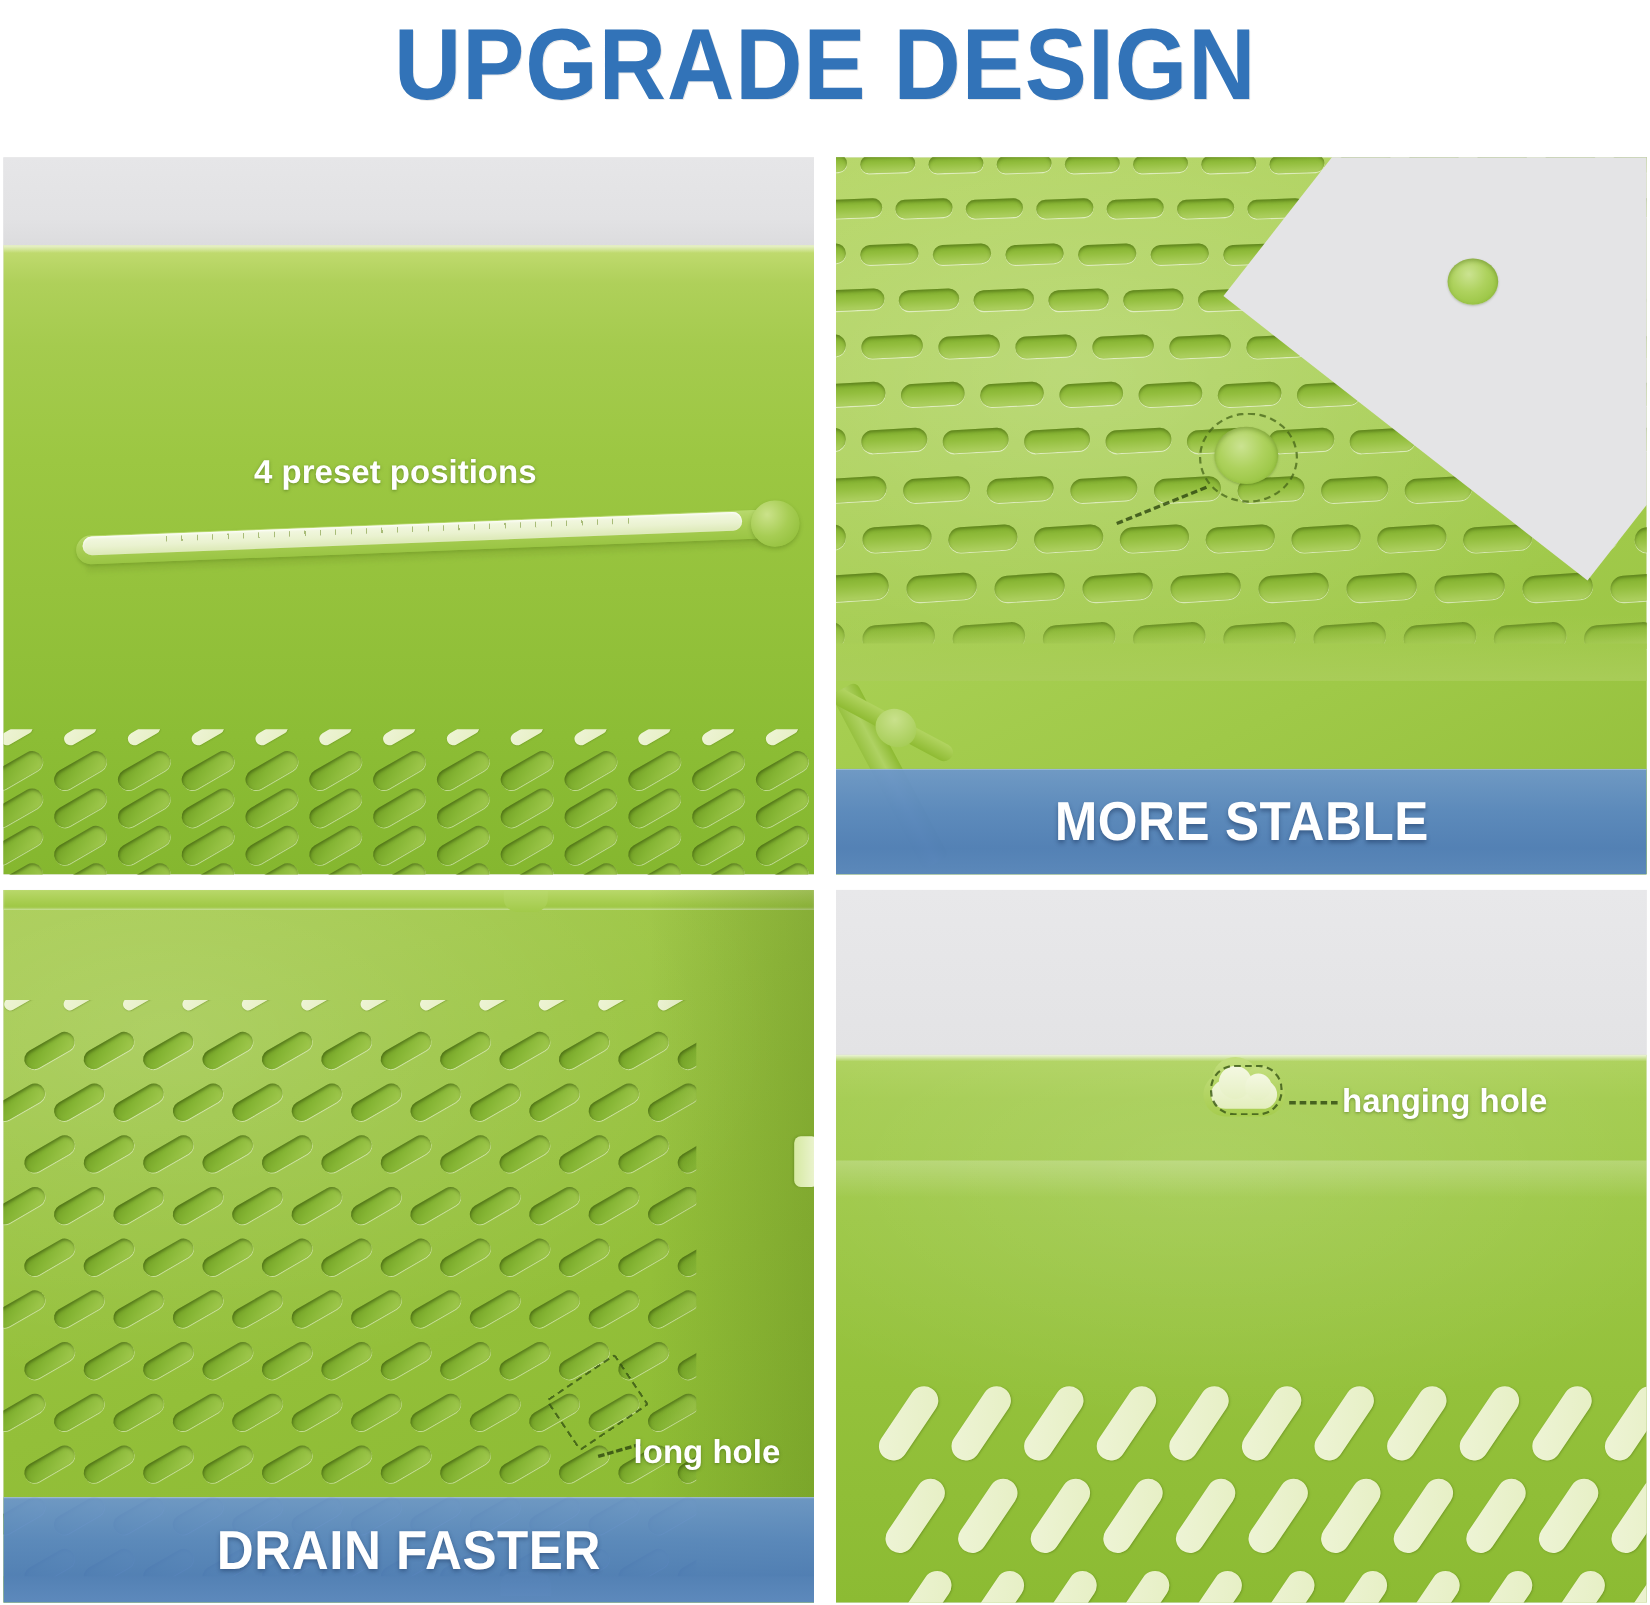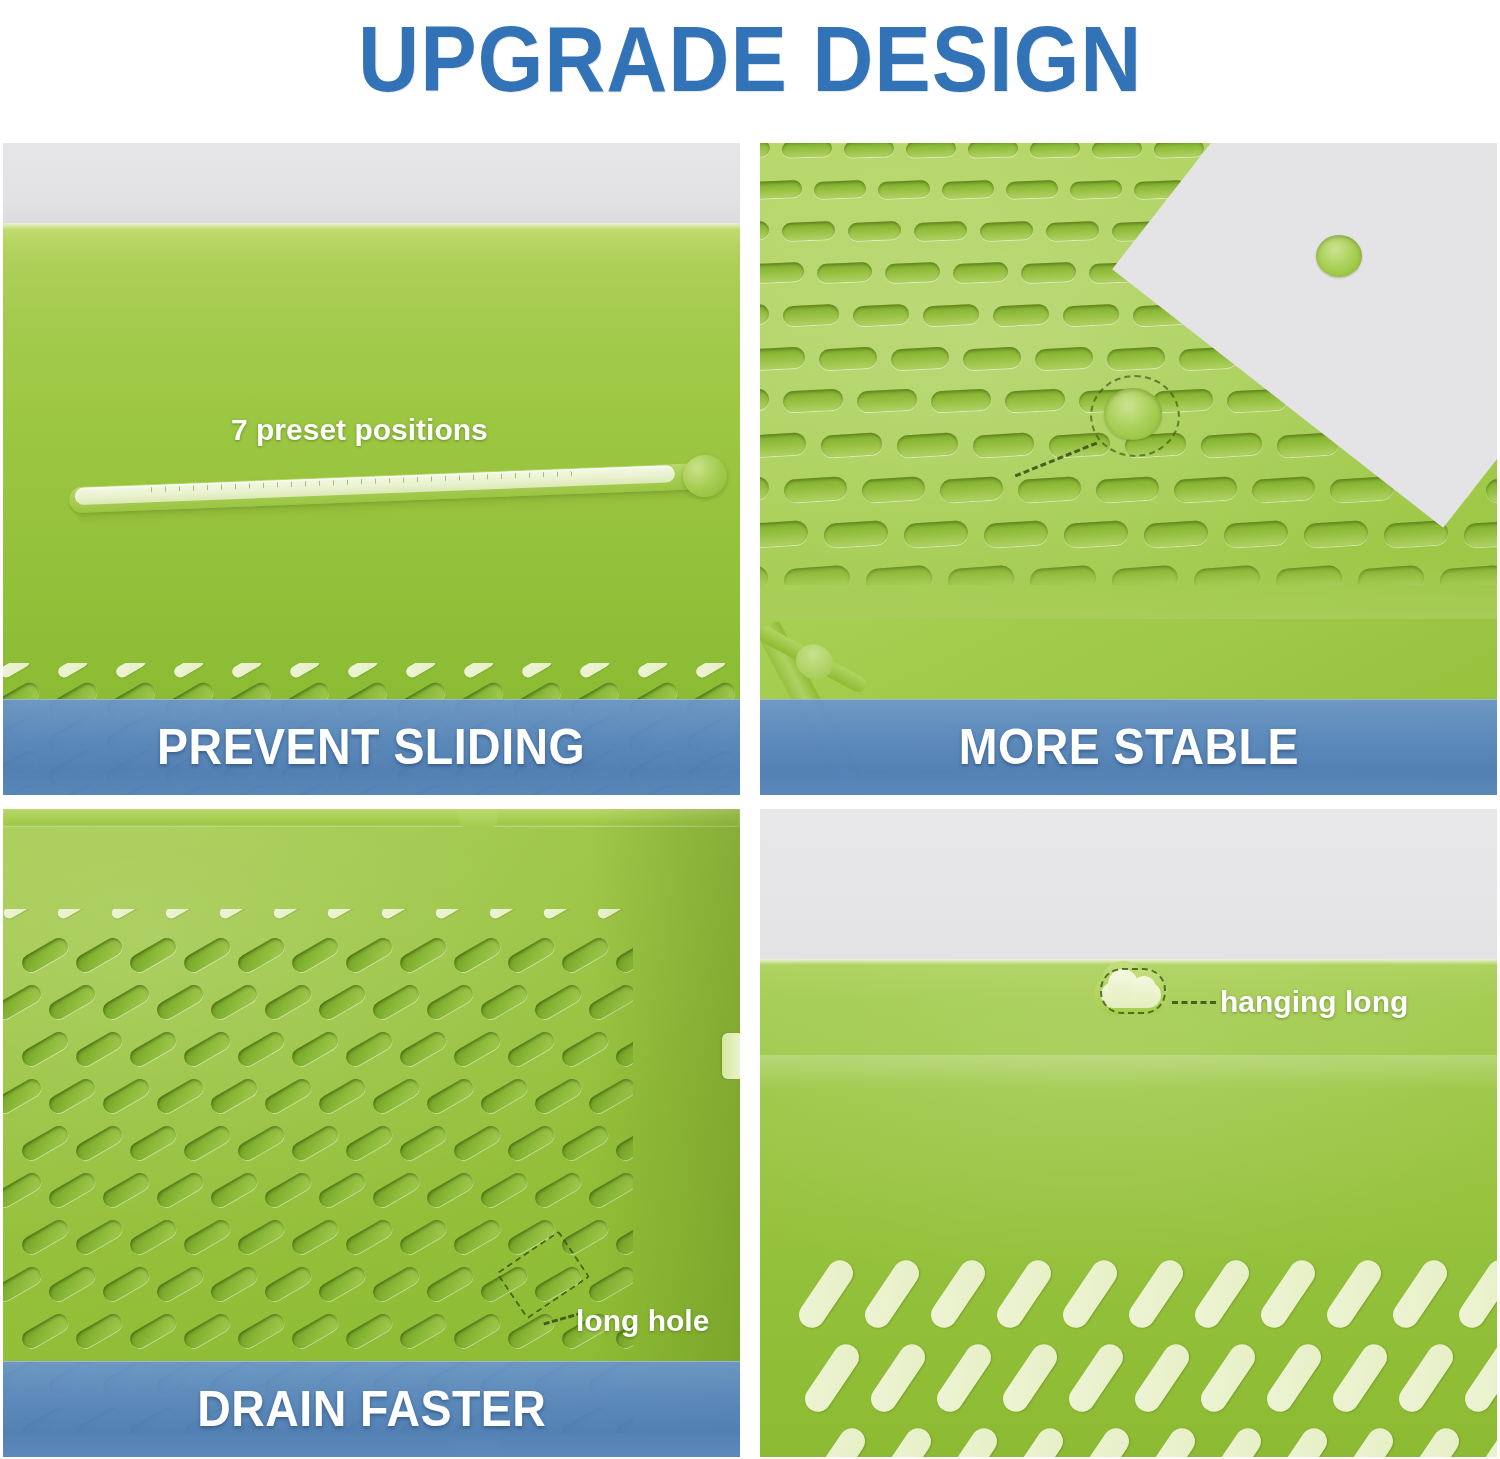--- a/index.html
+++ b/index.html
@@ -421,25 +421,22 @@
         <div class="slot slot-diag" style="left: 276px; top: 130px; width: 52px; height: 19px; transform: rotate(-30deg);"></div>
         <div class="slot slot-diag" style="left: 334px; top: 130px; width: 52px; height: 19px; transform: rotate(-30deg);"></div>
         <div class="slot slot-diag" style="left: 392px; top: 130px; width: 52px; height: 19px; transform: rotate(-30deg);"></div>
         <div class="slot slot-diag" style="left: 450px; top: 130px; width: 52px; height: 19px; transform: rotate(-30deg);"></div>
         <div class="slot slot-diag" style="left: 508px; top: 130px; width: 52px; height: 19px; transform: rotate(-30deg);"></div>
         <div class="slot slot-diag" style="left: 566px; top: 130px; width: 52px; height: 19px; transform: rotate(-30deg);"></div>
         <div class="slot slot-diag" style="left: 624px; top: 130px; width: 52px; height: 19px; transform: rotate(-30deg);"></div>
         <div class="slot slot-diag" style="left: 682px; top: 130px; width: 52px; height: 19px; transform: rotate(-30deg);"></div>
       </div>
 
-    <div class="callout c-7preset">7 preset positions</div>
-
-    <div class="banner">
-      <span class="banner-text">PREVENT SLIDING</span>
-    </div>
+    <div class="callout c-7preset">4 preset positions</div>
+
   </div>
 
   <div class="panel">
     <div class="p3-green"></div>
 
     <div class="perf-field" id="p3-perf" style="left:-20px;top:-10px;width:760px;height:470px;">
         <div class="slot-h" style="left: -20px; top: 8px; width: 50px; height: 16px; transform: rotate(-2deg);"></div>
         <div class="slot-h" style="left: 42px; top: 8px; width: 50px; height: 16px; transform: rotate(-2deg);"></div>
         <div class="slot-h" style="left: 104px; top: 8px; width: 50px; height: 16px; transform: rotate(-2deg);"></div>
         <div class="slot-h" style="left: 166px; top: 8px; width: 50px; height: 16px; transform: rotate(-2deg);"></div>
@@ -763,21 +760,21 @@
       <div class="cloud-shape" style="left:10px;top:2px;width:42px;height:40px;background:linear-gradient(180deg,#C4DF80,#A8CE52);"></div>
       <div class="cloud-shape" style="left:38px;top:10px;width:34px;height:34px;background:linear-gradient(180deg,#C4DF80,#A8CE52);"></div>
       <div class="cloud-shape" style="left:9px;top:23px;width:60px;height:26px;border-radius:13px;background:linear-gradient(180deg,#F2F7DD,#E3EEBD);"></div>
       <div class="cloud-shape" style="left:16px;top:10px;width:30px;height:30px;background:linear-gradient(180deg,#F4F8E2,#E6F0C4);"></div>
       <div class="cloud-shape" style="left:40px;top:17px;width:24px;height:24px;background:linear-gradient(180deg,#F4F8E2,#E6F0C4);"></div>
       <div class="dash-cloud" style="left:8px;top:9px;width:62px;height:42px;border-radius:22px;"></div>
     </div>
 
     <div class="leader" style="left:412px;top:192px;width:44px;"></div>
 
-    <div class="callout c-hanging" style="left:460px;top:176px;">hanging long</div>
+    <div class="callout c-hanging" style="left:460px;top:176px;">hanging hole</div>
 
     <div class="perf-field" id="p4-perf" style="left:0;top:420px;width:737px;height:230px;">
         <div class="slot slot-light" style="left: 28px; top: 52px; width: 76px; height: 26px; border-radius: 999px; transform: rotate(-56deg);"></div>
         <div class="slot slot-light" style="left: 94px; top: 52px; width: 76px; height: 26px; border-radius: 999px; transform: rotate(-56deg);"></div>
         <div class="slot slot-light" style="left: 160px; top: 52px; width: 76px; height: 26px; border-radius: 999px; transform: rotate(-56deg);"></div>
         <div class="slot slot-light" style="left: 226px; top: 52px; width: 76px; height: 26px; border-radius: 999px; transform: rotate(-56deg);"></div>
         <div class="slot slot-light" style="left: 292px; top: 52px; width: 76px; height: 26px; border-radius: 999px; transform: rotate(-56deg);"></div>
         <div class="slot slot-light" style="left: 358px; top: 52px; width: 76px; height: 26px; border-radius: 999px; transform: rotate(-56deg);"></div>
         <div class="slot slot-light" style="left: 424px; top: 52px; width: 76px; height: 26px; border-radius: 999px; transform: rotate(-56deg);"></div>
         <div class="slot slot-light" style="left: 490px; top: 52px; width: 76px; height: 26px; border-radius: 999px; transform: rotate(-56deg);"></div>

